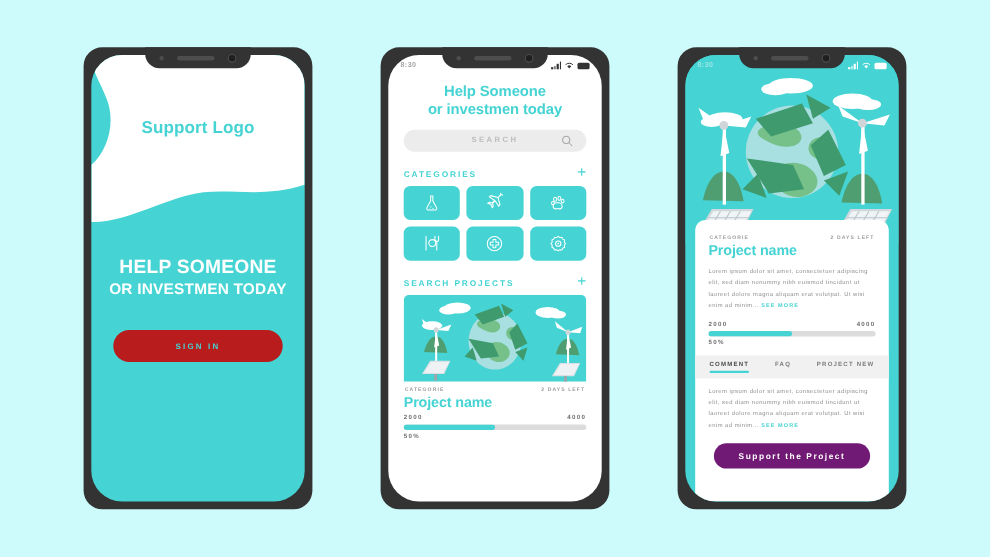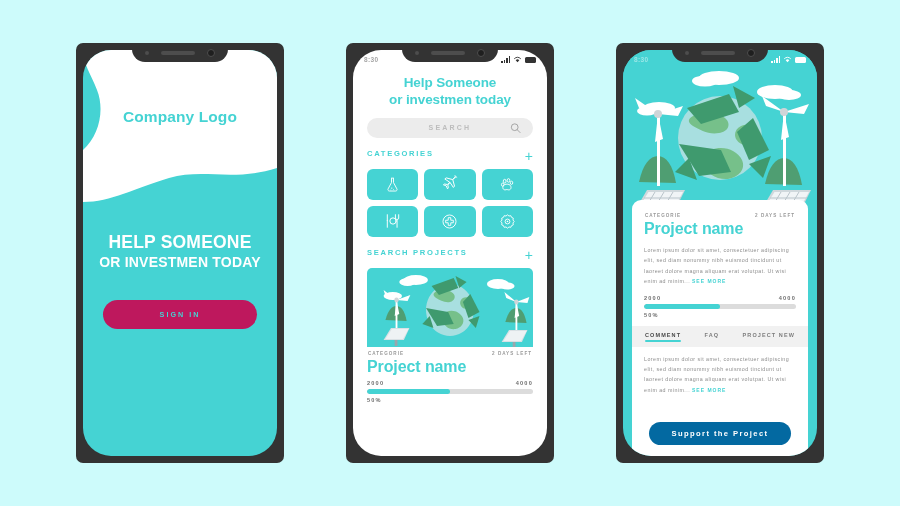--- a/index.html
+++ b/index.html
@@ -10,21 +10,21 @@
     overflow: hidden;
     position: relative;
   }
   .stage { position: absolute; inset: 0; display: flex; justify-content: center; align-items: center; gap: 62px; }
 
   
   .phone {
     position: relative;
     width: 208px; height: 420px;
     background: #333333;
-    border-radius: 7px;
+    border-radius: 17px;
     padding: 7px;
     flex: 0 0 auto;
   }
   .screen {
     position: relative;
     width: 100%; height: 100%;
     border-radius: 28px;
     overflow: hidden;
     background: #ffffff;
   }
@@ -64,56 +64,56 @@
   }
   .s1-head {
     position: absolute; top: 182px; left: 0; right: 0; z-index: 10;
     text-align: center; color: #ffffff; font-weight: 800;
   }
   .s1-head .l1 { font-size: 17.5px; letter-spacing: .2px; line-height: 1.18; }
   .s1-head .l2 { font-size: 14px; letter-spacing: .2px; line-height: 1.3; }
   .s1-btns { position: absolute; top: 250px; left: 20px; right: 20px; z-index: 10; }
   .pill {
     display: block; width: 100%; height: 29px; border: none;
-    background: #be185d; color: #45d3d3; border-radius: 15px;
+    background: #b91c1c; color: #45d3d3; border-radius: 15px;
     font-family: inherit; font-size: 7.2px; font-weight: 700; letter-spacing: 2px;
     cursor: pointer; margin-bottom: 15px; text-align: center;
   }
 
   
   .s2 { background: #ffffff; padding-top: 24px; }
   .s2-title {
     text-align: center; color: #45d3d3; font-weight: 800;
     font-size: 13.5px; line-height: 1.28; letter-spacing: -.1px; padding: 0 10px;
   }
   .searchbar {
     margin: 9px 14px 0; height: 20px; background: #ececec; border-radius: 10px;
     display: flex; align-items: center; justify-content: center; position: relative;
   }
   .searchbar span { font-size: 7px; letter-spacing: 2.2px; color: #bdbdbd; font-weight: 600; }
   .searchbar svg { position: absolute; right: 12px; top: 50%; transform: translateY(-50%); }
   .sect {
-    display: flex; align-items: flex-start; justify-content: space-between;
+    display: flex; align-items: flex-end; justify-content: space-between;
     margin: 11px 14px 6px;
   }
   .sect h3 { color: #45d3d3; font-size: 7.6px; font-weight: 800; letter-spacing: 1.7px; }
   .plus { color: #45d3d3; font-size: 14px; line-height: 1; font-weight: 400; cursor: pointer; }
   .cats { display: grid; grid-template-columns: repeat(3, 1fr); gap: 6px; margin: 0 14px; }
   .cat {
     height: 31px; background: #45d3d3; border-radius: 6px;
     display: flex; align-items: center; justify-content: center; cursor: pointer;
   }
   .card2 { margin: 0 14px; }
   .thumb { width: 100%; height: 79px; border-radius: 5px 5px 0 0; display: block; }
   .meta {
     display: flex; justify-content: space-between; align-items: center;
     font-size: 4.6px; letter-spacing: 1px; color: #9a9a9a; font-weight: 700;
     padding: 4px 1px 1px;
   }
-  .pname { color: #45d3d3; font-weight: 800; font-size: 16px; letter-spacing: -.1px; margin: 1px 0 4px; }
+  .pname { color: #45d3d3; font-weight: 800; font-size: 13px; letter-spacing: -.1px; margin: 1px 0 4px; }
   .amts { display: flex; justify-content: space-between; font-size: 5.6px; letter-spacing: 1.2px; color: #6e6e6e; font-weight: 700; }
   .track { height: 5px; background: #dcdcdc; border-radius: 3px; margin: 3px 0 3px; overflow: hidden; }
   .fill { height: 100%; background: #45d3d3; border-radius: 3px; }
   .pct { font-size: 5.6px; letter-spacing: 1.2px; color: #6e6e6e; font-weight: 700; }
 
   
   .s3 { background: #45d3d3; }
   .hero3 { position: absolute; top: 0; left: 0; width: 100%; height: 172px; }
   .sheet {
     position: absolute; top: 150px; left: 9px; right: 9px; bottom: 0;
@@ -129,22 +129,22 @@
     display: flex; justify-content: space-between; align-items: center;
     background: #f1f1f1; margin: 8px -12px 0; padding: 6px 13px 5px;
   }
   .tab { font-size: 5.5px; letter-spacing: 1.1px; color: #7d7d7d; font-weight: 700; cursor: pointer; position: relative; padding-bottom: 4px; }
   .tab.active { color: #4a4a4a; }
   .tab.active::after {
     content: ""; position: absolute; left: 0; right: 0; bottom: 0;
     height: 2px; background: #45d3d3; border-radius: 2px;
   }
   .support {
-    display: block; margin: 27px auto 0; width: 142px; height: 23px;
-    background: #0369a1; border: none; border-radius: 12px; color: #ffffff;
+    display: block; margin: 11px auto 0; width: 142px; height: 23px;
+    background: #701a75; border: none; border-radius: 12px; color: #ffffff;
     font-family: inherit; font-size: 7.6px; font-weight: 700; letter-spacing: 1.4px;
     cursor: pointer;
   }
 </style>
 </head>
 <body>
 
 <div class="stage">
 
   <div class="phone">
@@ -164,21 +164,21 @@
               <i></i>
             </span>
           <svg width="9" height="7" viewBox="0 0 12 9">
             <path d="M6 8.2 L3.6 5.4 a3.6 3.6 0 0 1 4.8 0 Z" fill="currentColor"></path>
             <path d="M1.6 3.6 a6.4 6.4 0 0 1 8.8 0" stroke="currentColor" stroke-width="1.2" fill="none"></path>
           </svg>
           <span class="batt"></span>
         </span>
       </div>
 
-      <div class="s1-logo">Company Logo</div>
+      <div class="s1-logo">Support Logo</div>
 
       <div class="s1-head">
         <div class="l1">HELP SOMEONE</div>
         <div class="l2">OR INVESTMEN TODAY</div>
       </div>
 
       <div class="s1-btns">
         <button class="pill">SIGN IN</button>
       </div>
     </div>

